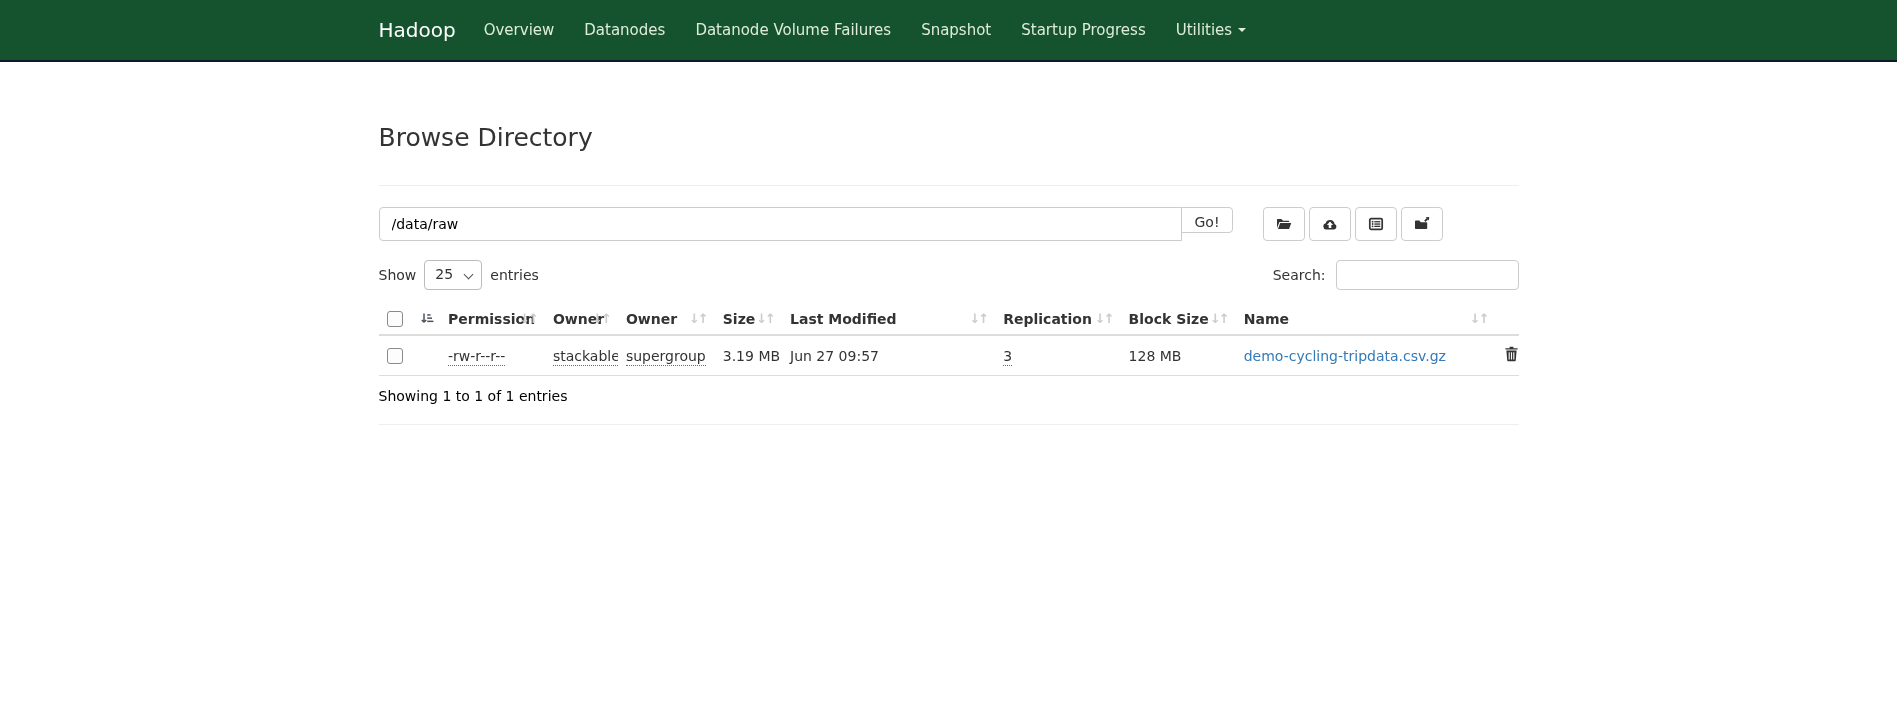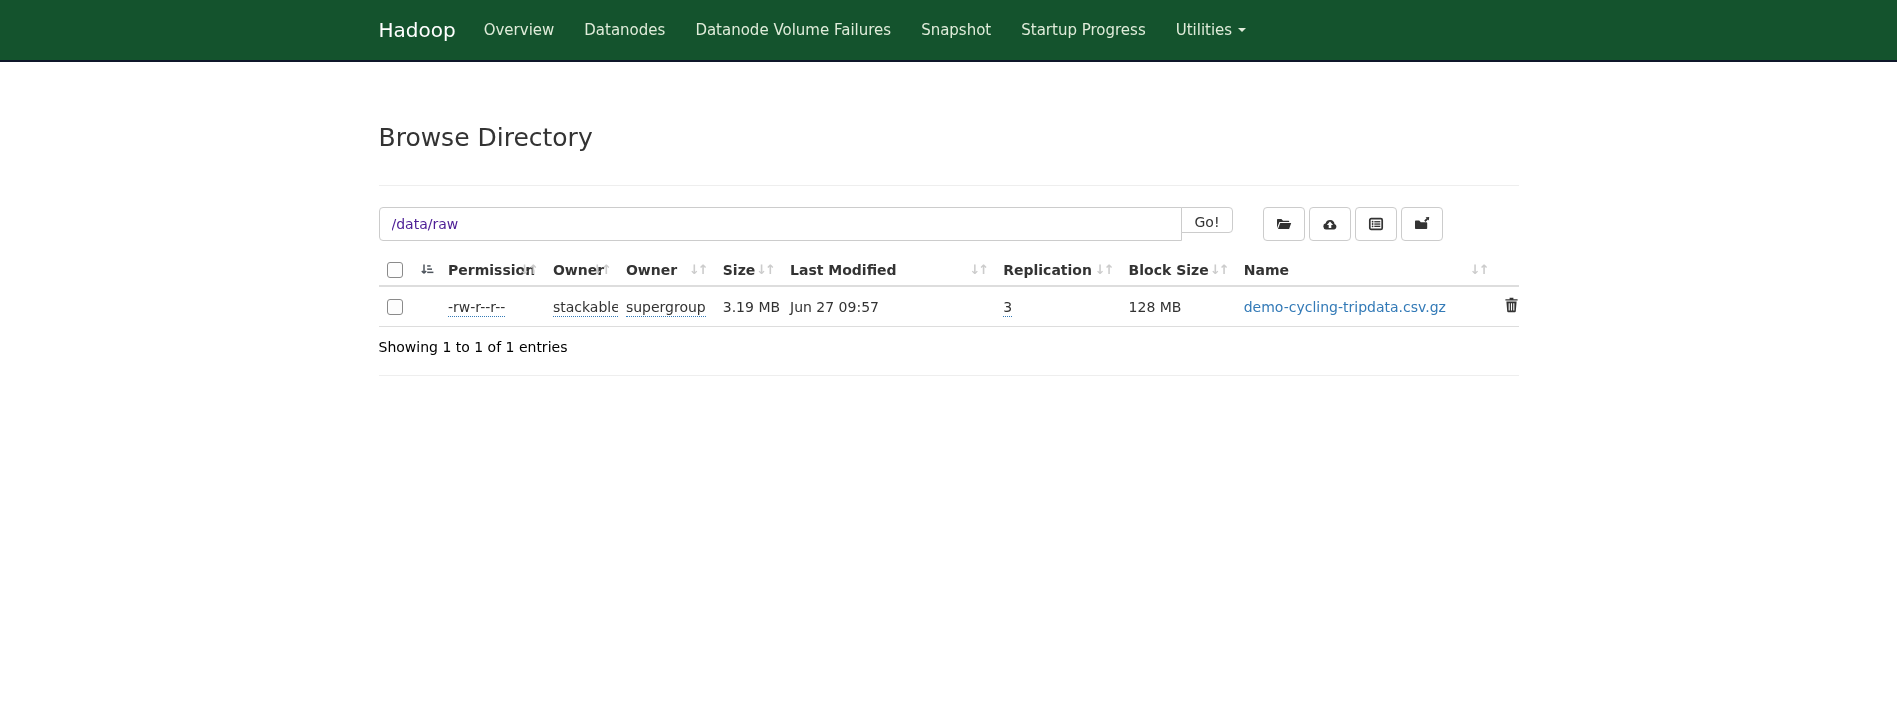--- a/index.html
+++ b/index.html
@@ -20,21 +20,21 @@
   .caret { display:inline-block; width:0; height:0; border-top:4px solid currentColor; border-left:4px solid transparent; border-right:4px solid transparent; margin-left:6px; }
 
   
   .page-header { margin:0; padding-top:56px; padding-bottom:27px; border-bottom:1px solid #eee; }
   .page-header h1 { margin:0; font-size:25px; font-weight:500; color:#333; line-height:40px; }
 
   
   .path-row { display:flex; margin-top:21px; align-items:flex-start; }
   .path-group { display:flex; width:854px; }
   .path-input {
-    flex:1; height:34px; padding:6px 12px; font-size:14px; color:#4c1d95;
+    flex:1; height:34px; padding:6px 12px; font-size:14px; color:#000000;
     border:1px solid #ccc; border-radius:4px 0 0 4px; outline:none;
     font-family:"DejaVu Sans","Liberation Sans",sans-serif;
   }
   .btn { height:26px; padding:6px 12px; background:#fff; border:1px solid #ccc; border-radius:4px;
          font-size:14px; color:#333; cursor:pointer; font-family:inherit; }
   .go-btn { border-radius:0 4px 4px 0; margin-left:-1px; }
   .icon-btns { display:flex; margin-left:30px; }
   .icon-btn { width:42px; height:34px; margin-left:4px; display:flex; align-items:center; justify-content:center; padding:0; }
   .icon-btn:first-child { margin-left:0; }
   .icon-btn svg { display:block; }
@@ -141,20 +141,34 @@
         <span>
           <svg width="16" height="16" viewBox="0 0 16 16" fill="#333">
             <path d="M1 5.4 Q1 4.6 1.8 4.6 H5.2 L6.8 6.2 H12.4 Q13.2 6.2 13.2 7 V12.2 Q13.2 13 12.4 13 H1.8 Q1 13 1 12.2 Z"></path>
             <path d="M10.2 4.6 L12.6 2.2 L11.6 1.2 L15.2 0.9 L14.9 4.5 L13.9 3.5 L11.5 5.9 Z"></path>
           </svg>
         </span>
       </button>
     </div>
   </div>
 
+  <div class="controls-row">
+    <div class="length-ctl">
+      <span>Show</span>
+      <div class="select-box">
+        <span>25</span>
+        <span class="chev"></span>
+      </div>
+      <span>entries</span>
+    </div>
+    <div class="search-ctl">
+      <span>Search:</span>
+      <input class="search-input" type="text" value="" style="">
+    </div>
+  </div>
 
   <table class="listing">
     <colgroup>
       <col style="width:5.4%">
         <col style="width:9.2%">
         <col style="width:6.4%">
         <col style="width:8.5%">
       <col style="width:5.9%">
         <col style="width:18.7%">
         <col style="width:11.0%">

